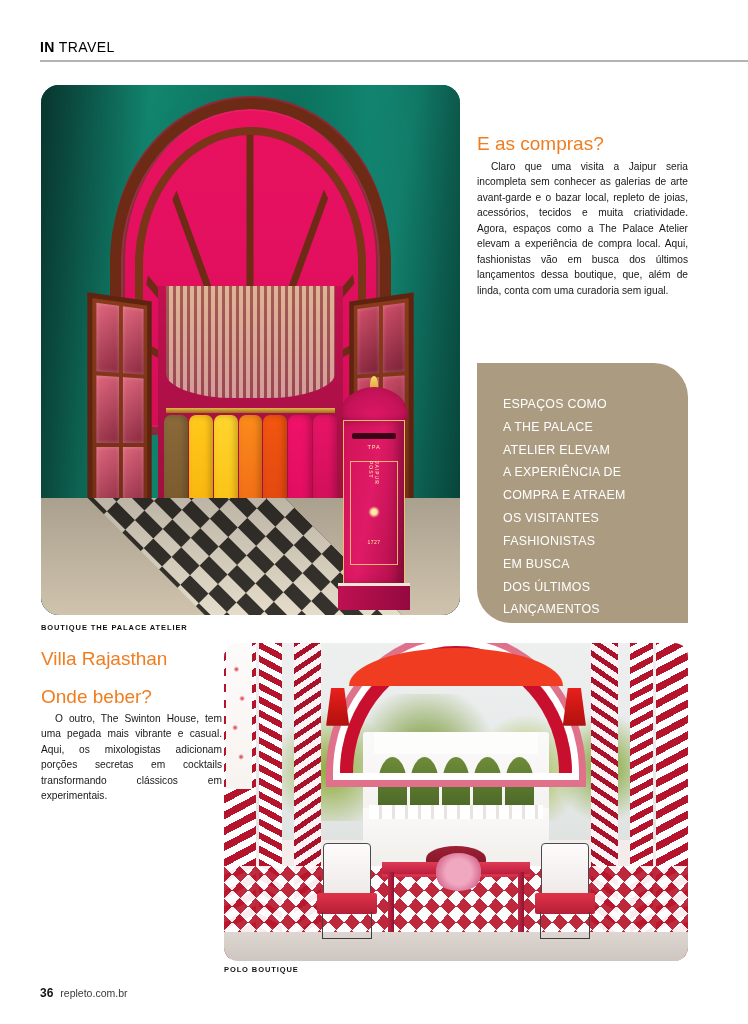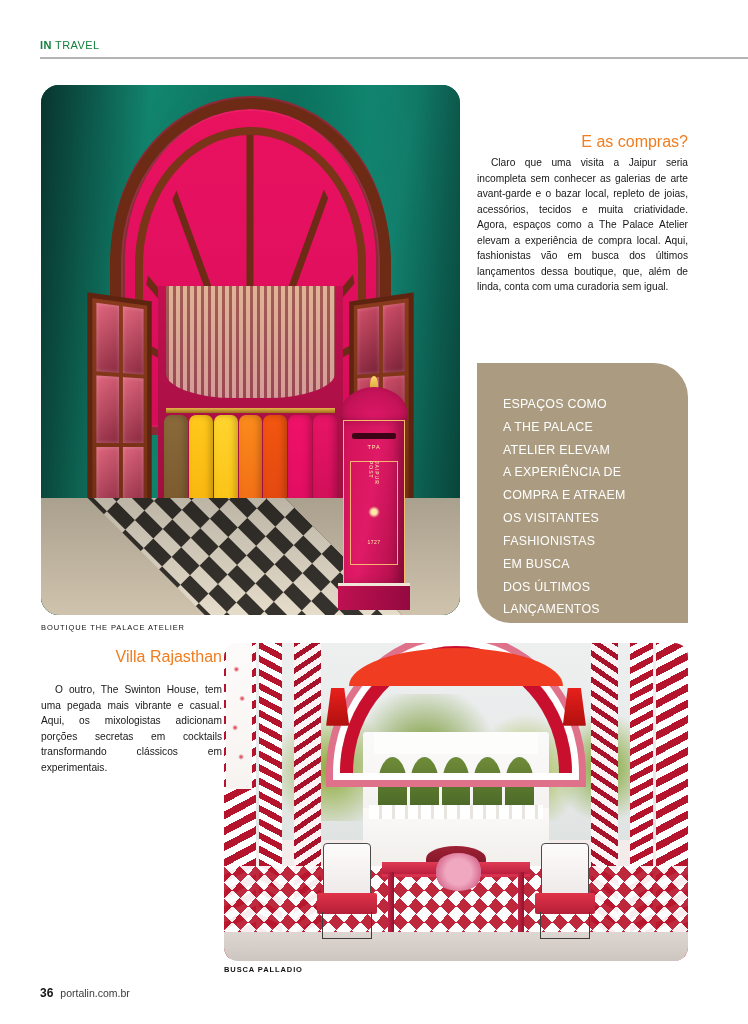--- a/index.html
+++ b/index.html
@@ -22,23 +22,23 @@
   }
 
   
   .masthead {
     position: absolute;
     left: 40px;
     top: 40px;
     width: 708px;
   }
   .masthead-text {
-    font-size: 11px;
+    font-size: 14px;
     letter-spacing: 0.4px;
-    color: #15803d;
+    color: #000000;
     line-height: 1;
     white-space: nowrap;
   }
   .masthead-text .mast-in {
     font-weight: bold;
   }
   .masthead-text .mast-section {
     font-weight: normal;
   }
   .masthead-rule {
@@ -289,39 +289,38 @@
     background: linear-gradient(100deg,#c01152,#93093f);
     border-top: 3px solid #f0e6d8;
   }
 
   
   .caption-boutique {
     position: absolute;
     left: 41px;
     top: 623px;
     font-size: 7.5px;
-    font-weight: normal;
+    font-weight: bold;
     letter-spacing: 0.9px;
     color: #111;
   }
 
   
   .col-right {
     position: absolute;
     left: 477px;
     top: 133px;
     width: 211px;
   }
   .heading-orange {
     color: #f07d20;
-    font-size: 16px;
+    font-size: 19px;
     font-weight: normal;
     line-height: 1.15;
     margin-bottom: 4px;
-    text-align: right;
   }
   .body-text {
     font-size: 10.2px;
     line-height: 1.52;
     text-align: justify;
     color: #17171a;
   }
   .body-text p { text-indent: 14px; }
   .body-text p + p { margin-top: 0; }
 
@@ -660,20 +659,21 @@
 EM BUSCA
 DOS ÚLTIMOS
 LANÇAMENTOS</div>
   </div>
 
   <div class="col-left">
     <h2 class="heading-orange">Villa Rajasthan</h2>
 
     <div class="block-gap"></div>
 
+    <h2 class="heading-orange">Onde beber?</h2>
     <div class="body-text">
       <p>O outro, The Swinton House, tem uma pegada mais vibrante e casual. Aqui, os mixologistas adicionam porções secretas em cocktails transformando clássicos em experimentais.</p>
     </div>
   </div>
 
   <div class="photo-polo">
     <div class="pp-sky"></div>
     <div class="pp-trees"></div>
 
     <div class="pp-palace">
@@ -721,20 +721,20 @@
       <div class="pp-chair-seat"></div>
       <div class="pp-chair-legs"></div>
     </div>
     <div class="pp-chair r">
       <div class="pp-chair-back"></div>
       <div class="pp-chair-seat"></div>
       <div class="pp-chair-legs"></div>
     </div>
   </div>
 
-  <div class="caption-polo">BUSCA PALLADIO</div>
+  <div class="caption-polo">POLO BOUTIQUE</div>
 
   <div class="footer">
     <span class="footer-page">36</span>
-    <span class="footer-site">portalin.com.br</span>
+    <span class="footer-site">repleto.com.br</span>
   </div>
 
 </div>
 
 </body></html>

